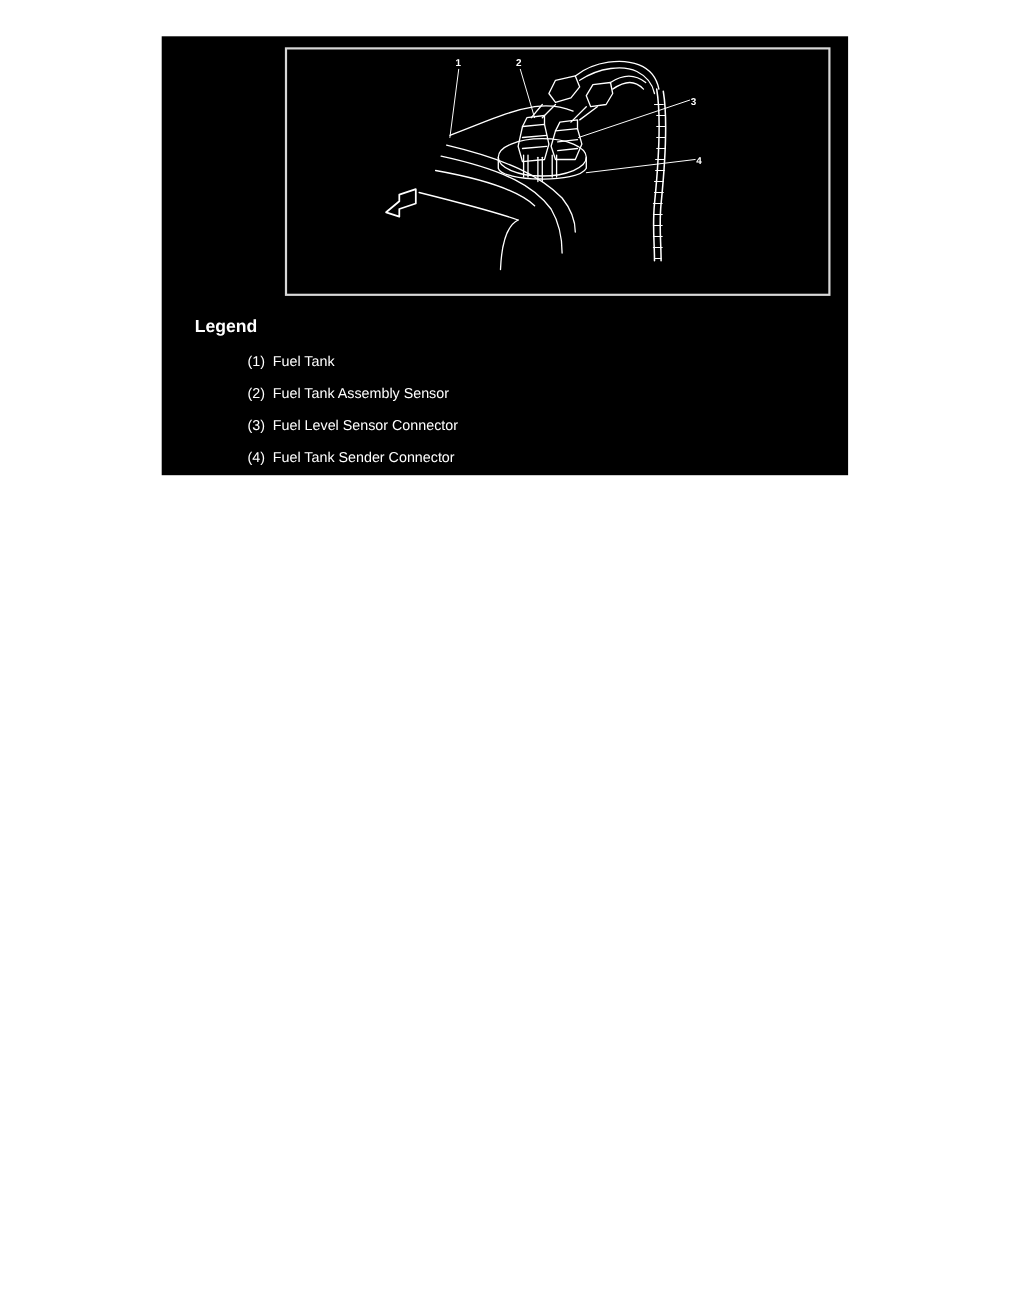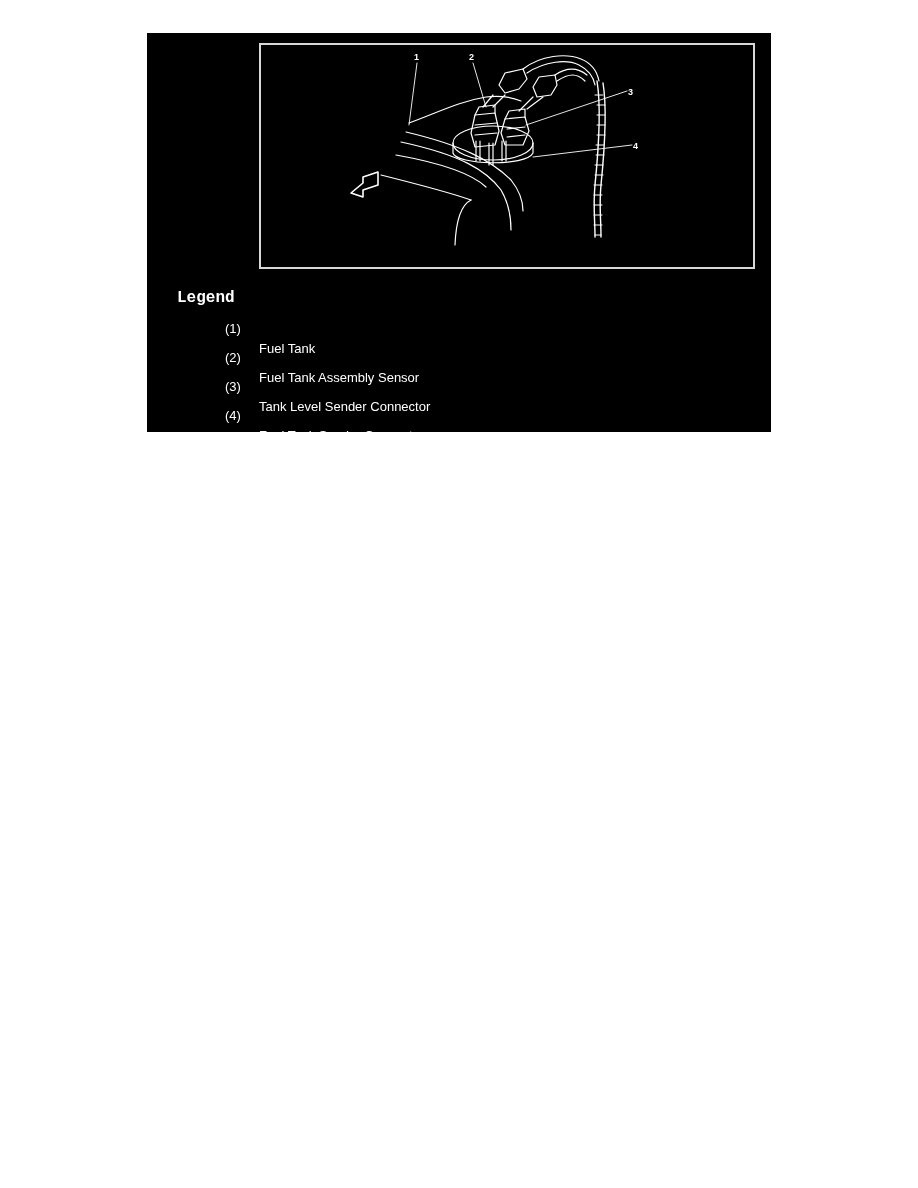--- a/index.html
+++ b/index.html
@@ -5,24 +5,24 @@
   html, body { margin: 0; padding: 0; background: #ffffff; }
   body { width: 918px; height: 1188px; position: relative; overflow: hidden;
          font-family: "Liberation Sans", sans-serif; }
   .figure-block { position: absolute; left: 147px; top: 33px; width: 624px; height: 399px;
                   background: #000000; }
   .diagram-frame { position: absolute; left: 112px; top: 10px; width: 492px; height: 222px;
                    border: 2px solid #d8d8d8; box-sizing: content-box; }
   .diagram-frame svg { position: absolute; left: 0; top: 0; width: 492px; height: 222px; }
   .callout { fill: #ffffff; font-family: "Liberation Sans", sans-serif; font-size: 9px; font-weight: bold; }
   .legend-title { position: absolute; left: 30px; top: 256px; color: #ffffff;
-                  font-size: 16px; font-weight: bold; font-family: Liberation Mono, monospace; }
+                  font-size: 16px; font-weight: bold; }
   .legend-row { position: absolute; left: 78px; color: #ffffff; font-size: 13px; }
   .legend-num { position: absolute; left: 0; width: 30px; }
-  .legend-text { position: absolute; left: 34px; white-space: nowrap; margin-top: 20px; }
+  .legend-text { position: absolute; left: 23px; white-space: nowrap; }
 </style>
 </head>
 <body>
 
 <div class="figure-block">
   <div class="diagram-frame">
     <svg viewBox="0 0 492 222" xmlns="http://www.w3.org/2000/svg">
       <g fill="none" stroke="#ffffff" stroke-width="1.2" stroke-linecap="round" stroke-linejoin="round">
 
         <path d="M 148 78 C 180 66, 200 56, 225 52 C 240 50, 250 52, 260 56"></path>
@@ -88,19 +88,19 @@
   <div class="legend-row" style="top:288px;">
     <span class="legend-num">(1)</span>
     <span class="legend-text">Fuel Tank</span>
   </div>
   <div class="legend-row" style="top:317px;">
     <span class="legend-num">(2)</span>
     <span class="legend-text">Fuel Tank Assembly Sensor</span>
   </div>
   <div class="legend-row" style="top:346px;">
     <span class="legend-num">(3)</span>
-    <span class="legend-text">Tank Level Sender Connector</span>
+    <span class="legend-text">Fuel Level Sensor Connector</span>
   </div>
   <div class="legend-row" style="top:375px;">
     <span class="legend-num">(4)</span>
     <span class="legend-text">Fuel Tank Sender Connector</span>
   </div>
 </div>
 
 </body></html>

